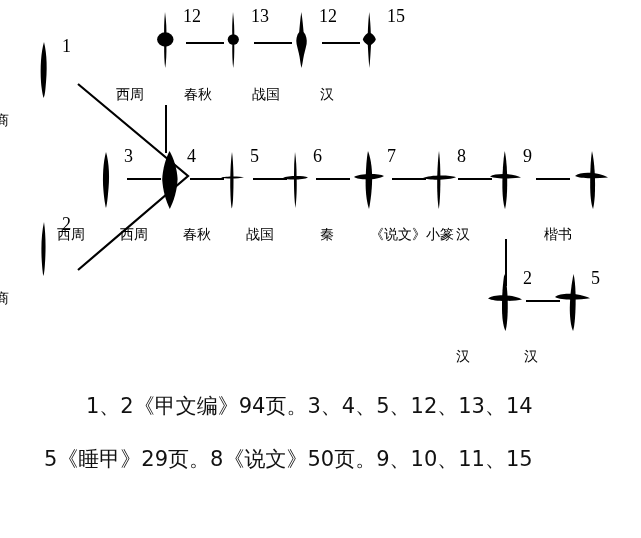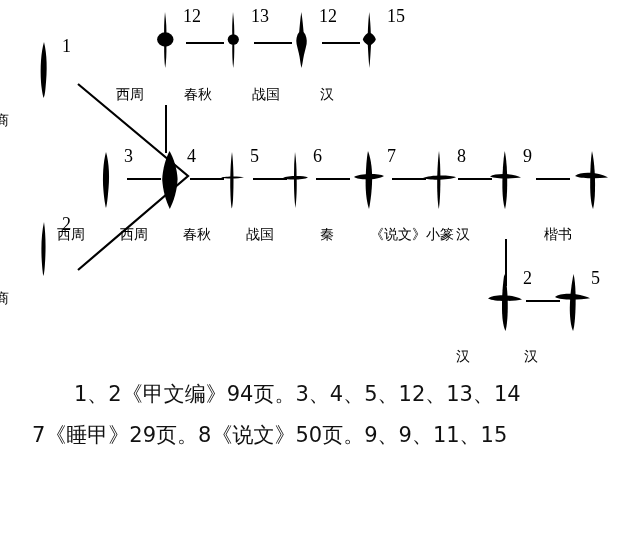--- a/index.html
+++ b/index.html
@@ -63,21 +63,21 @@
     position:absolute;
     left:28px;
     top:372px;
     width:590px;
     font-size:21px;
     font-family:"DejaVu Sans", sans-serif;
     line-height:1.78;
     text-align:justify;
     color:#111;
   }
-  .caption p{margin:4px;}
+  .caption p{margin:16px;}
   .caption p.first{text-indent:2em;}
   .caption p.last{text-indent:1em;}
 </style>
 </head>
 <body>
 
 <div class="stage">
 
   <div class="brace" style="left:76px;top:82px;">
     <svg width="116" height="192" viewBox="0 0 116 192" xmlns="http://www.w3.org/2000/svg">
@@ -268,16 +268,16 @@
         <path d="M25.6 2 C27.8 12 28.2 30 27 46 C26.4 53 25.8 57 25 59 C23.2 55 22 48 21.8 38 C21.8 24 23.6 11 25.6 2 Z" fill="#000"></path>
         <path d="M7 25 C13 19.6 33 21.4 42 26.2 C33 27.6 14 29 7 25 Z" fill="#000"></path>
       </svg>
     </div>
     <div class="idx">5</div>
     <div class="era">汉</div>
   </div>
 
   <div class="caption">
     <p class="first">1、2《甲文编》94页。3、4、5、12、13、14</p>
-    <p>7《睡甲》29页。8《说文》50页。9、9、11、15</p>
+    <p>5《睡甲》29页。8《说文》50页。9、10、11、15</p>
   </div>
 
 </div>
 
 </body></html>

